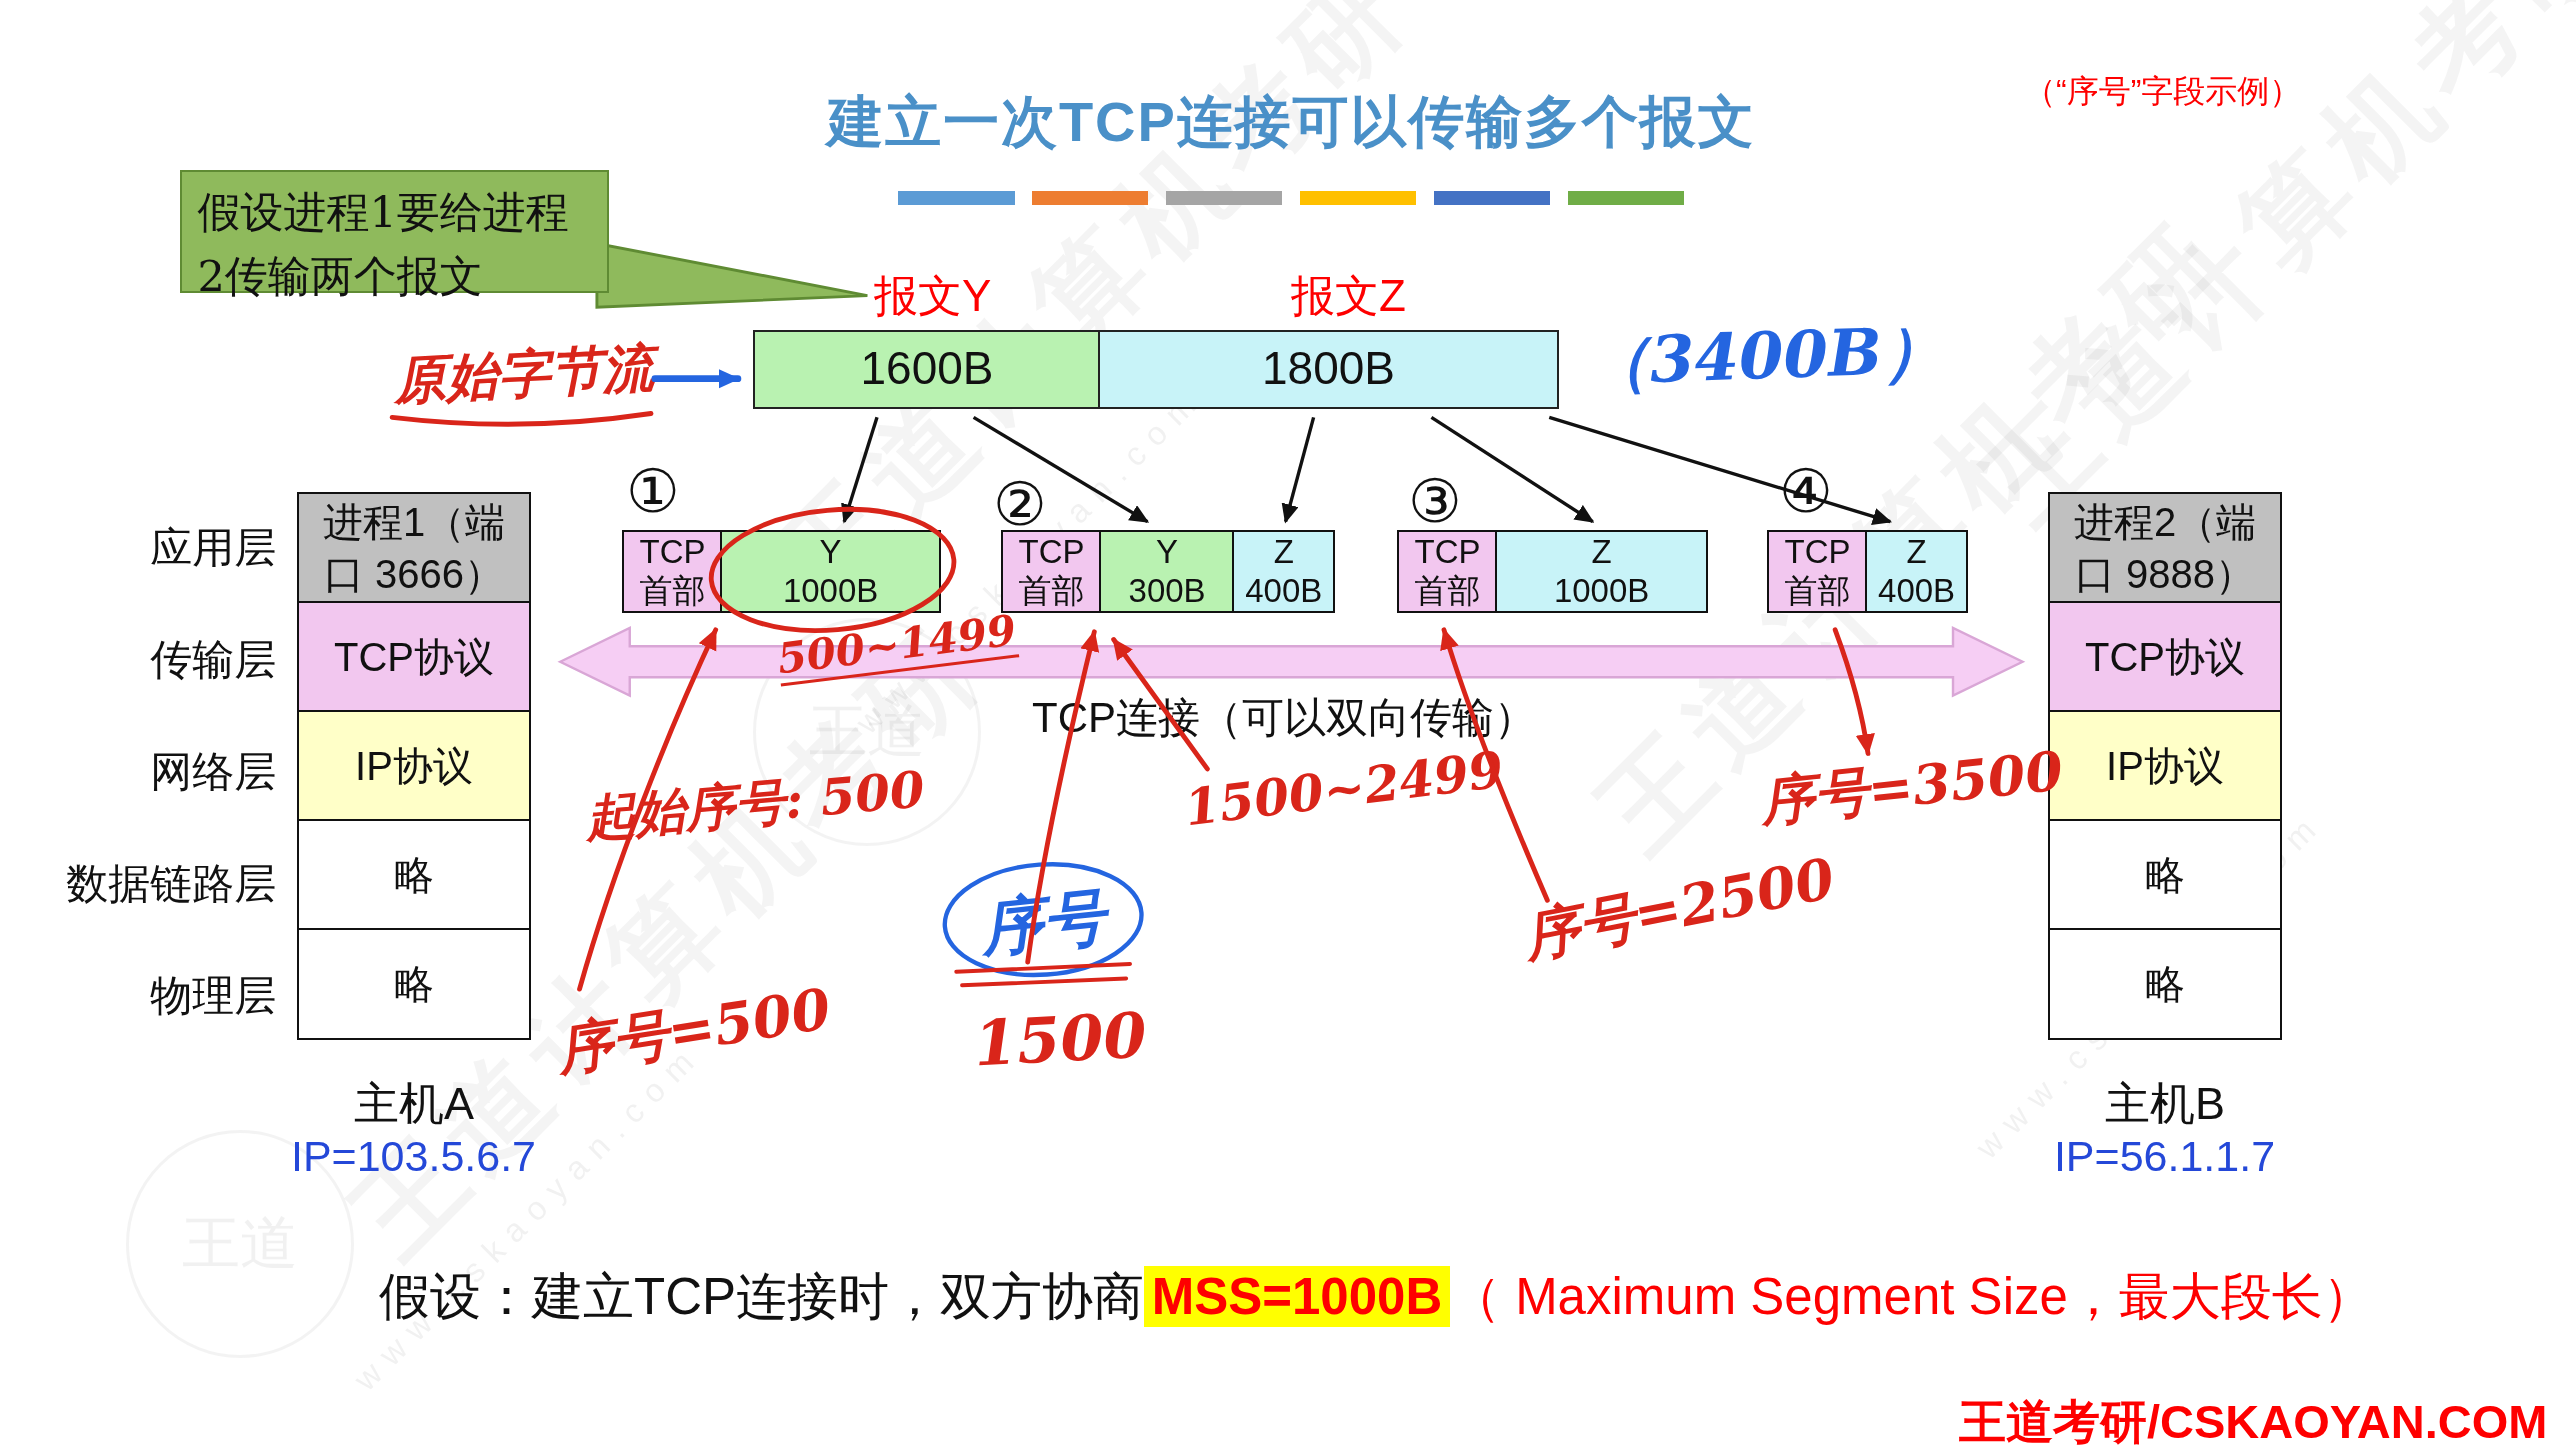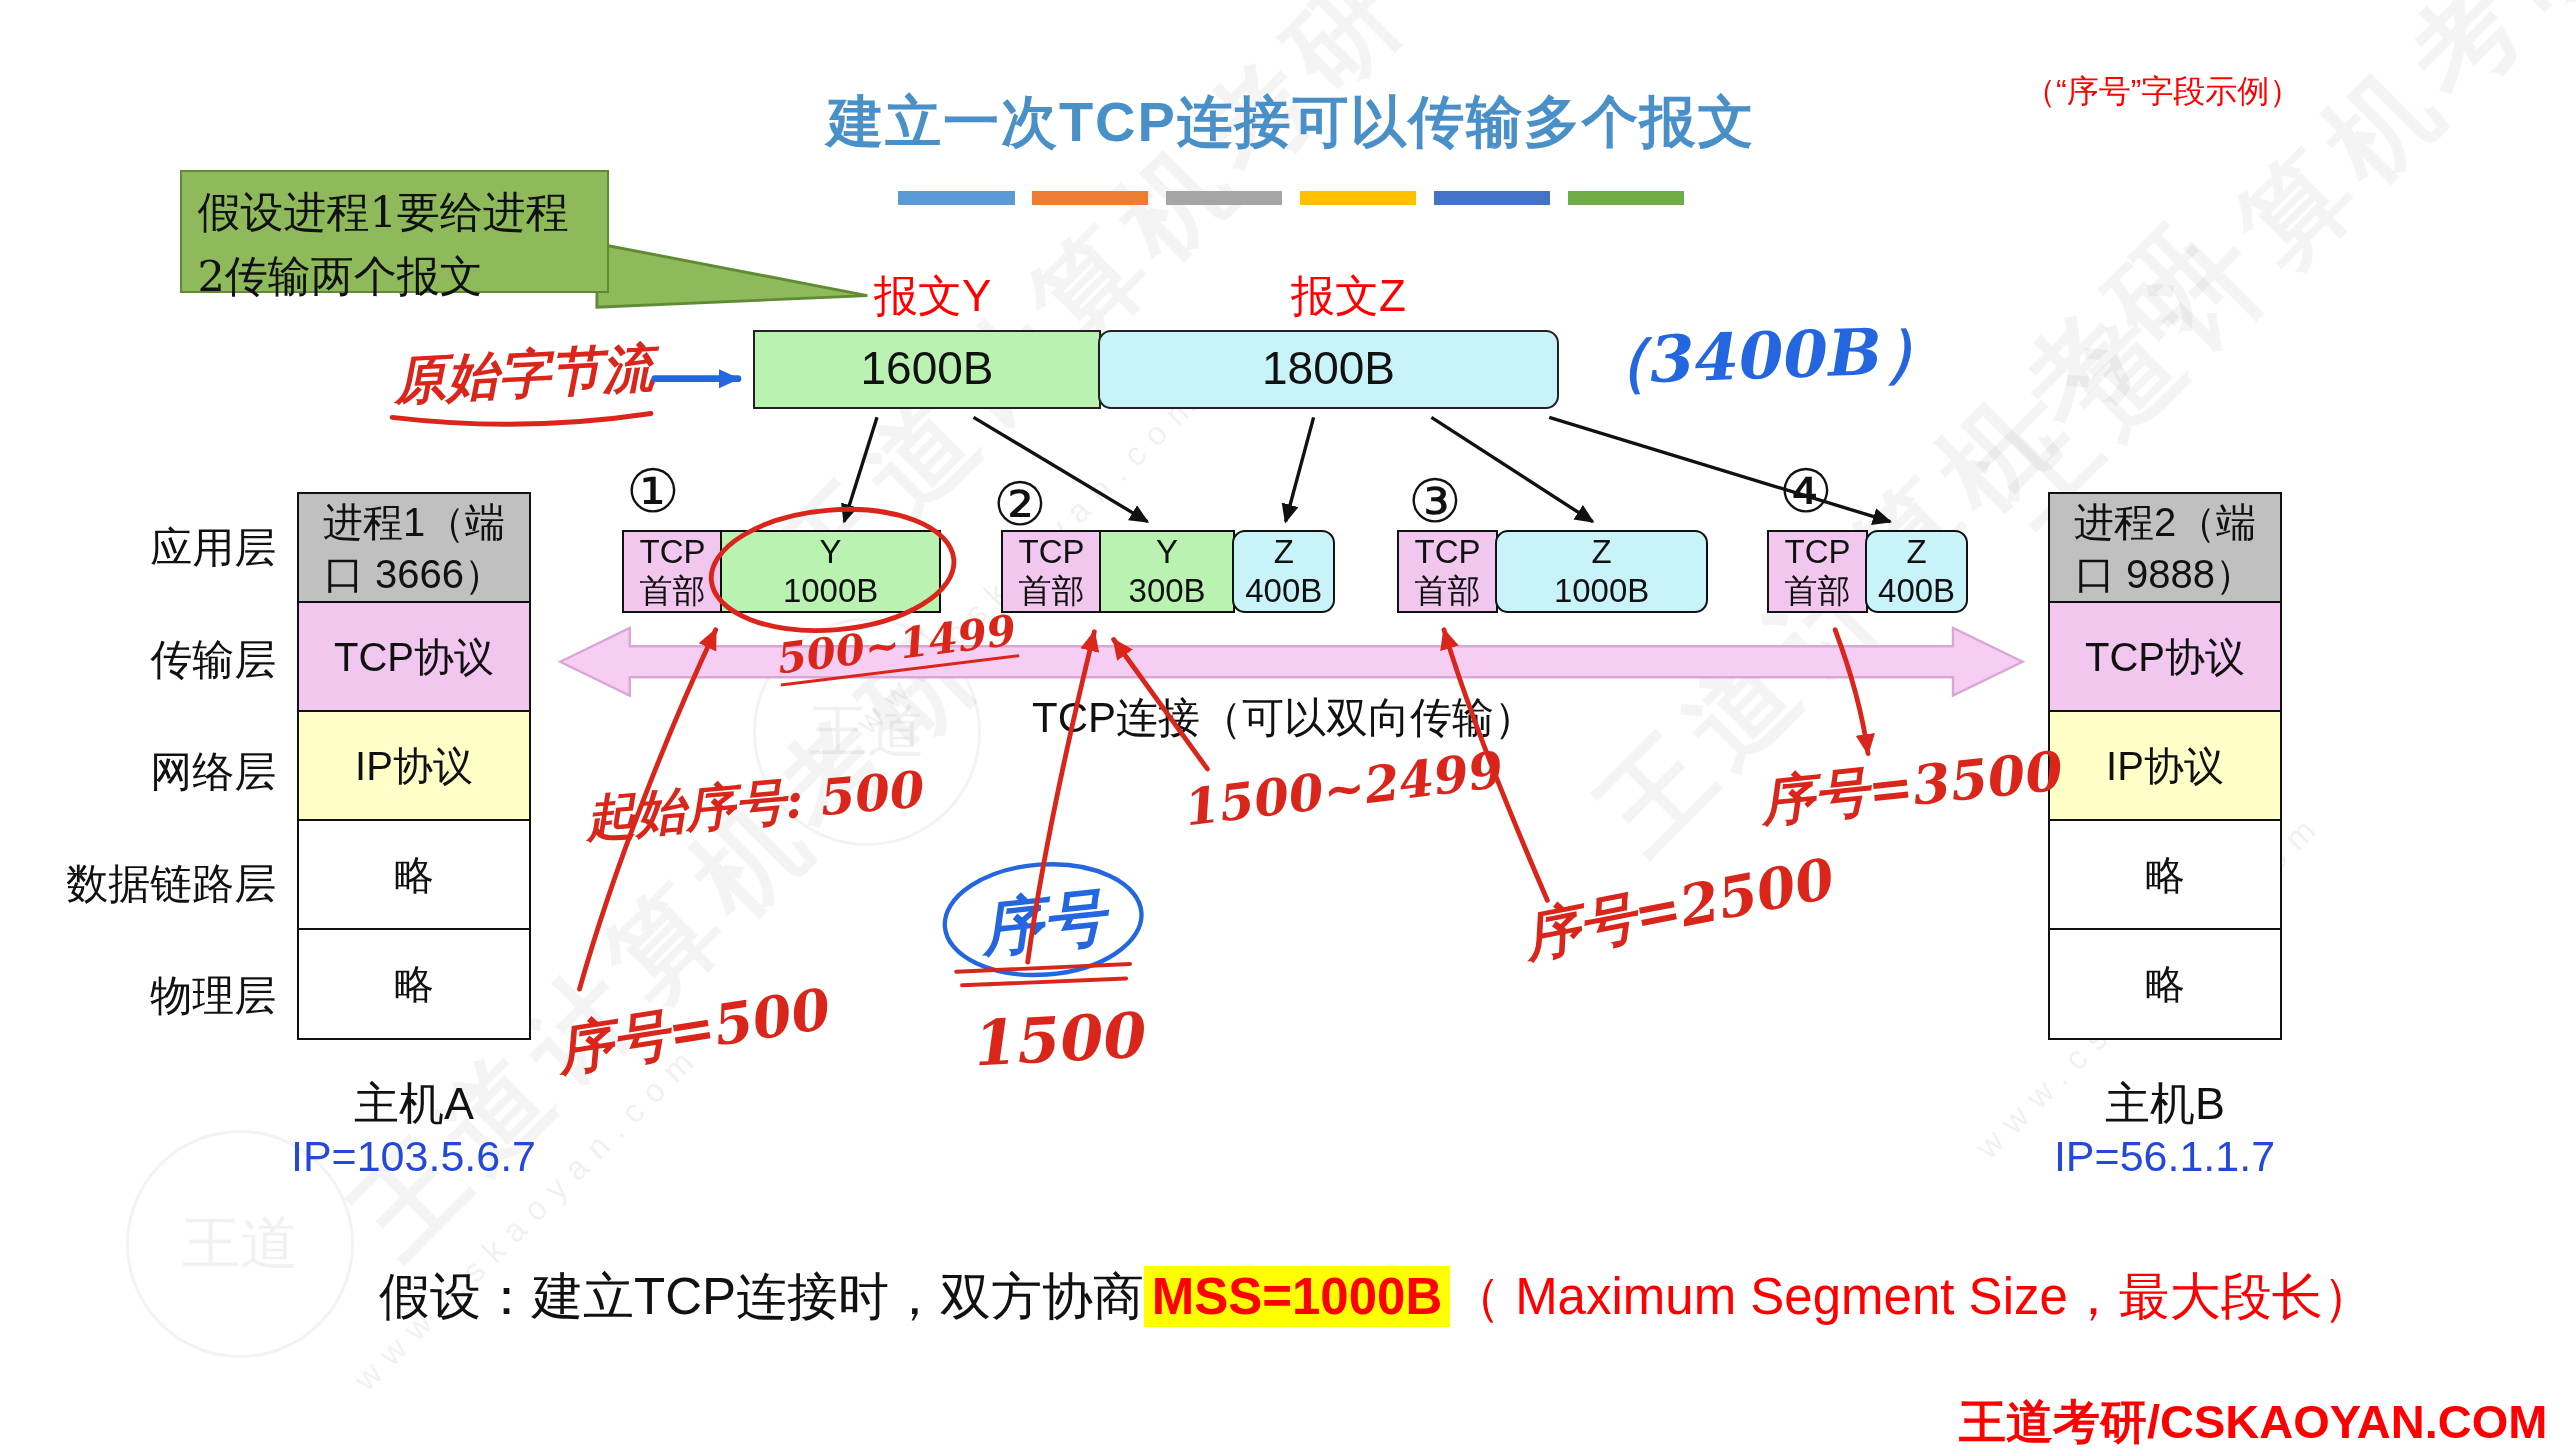--- a/index.html
+++ b/index.html
@@ -24,21 +24,21 @@
   .divider-bar{flex:1; height:13.5px;}
   .callout{background:var(--callout-green); border:2.9px solid var(--callout-border);
       box-sizing:border-box; font-family:"DejaVu Serif", serif; font-size:43px; line-height:1.5;
       padding:7.7px 15.5px; white-space:normal !important;}
   .typed-red{color:var(--typed-red); font-size:44px;}
   .hw{font-family:"DejaVu Serif", serif; font-style:italic; font-weight:bold; color:var(--hw-red);}
   .hw-blue{color:var(--hw-blue) !important;}
   .bs-block{height:79px; line-height:73px; text-align:center; font-size:46px;
       border:2.9px solid #222; box-sizing:border-box; top:330px;}
   .bg-green{background:var(--green-block);}
-  .bg-cyan{background:var(--cyan-block);border-radius:13px;}
+  .bg-cyan{background:var(--cyan-block);}
   .bg-pink{background:var(--pink-block);}
   .bg-gray{background:var(--gray-block);}
   .bg-yellow{background:var(--yellow-block);}
   .bg-white{background:#ffffff;}
   .layer-label{left:19.3px; width:257px; text-align:right; height:112px; line-height:112px; font-size:42px;}
   .stack{width:234px;}
   .cell{width:234px; height:112px; border:2.9px solid #111; box-sizing:border-box;
       display:flex; align-items:center; justify-content:center; text-align:center;
       font-size:40px; line-height:1.3; padding:0 7.7px; white-space:normal;}
   .cell + .cell{margin-top:-2.9px;}

